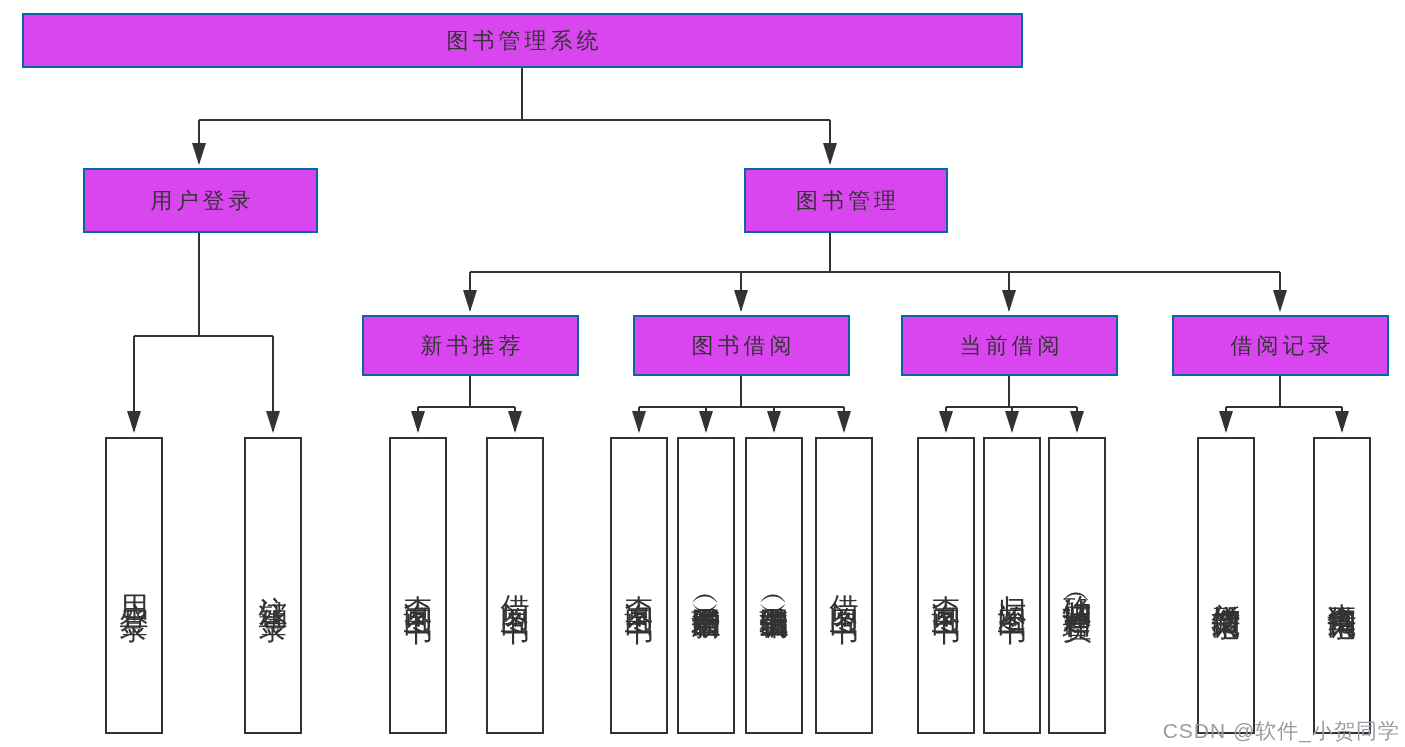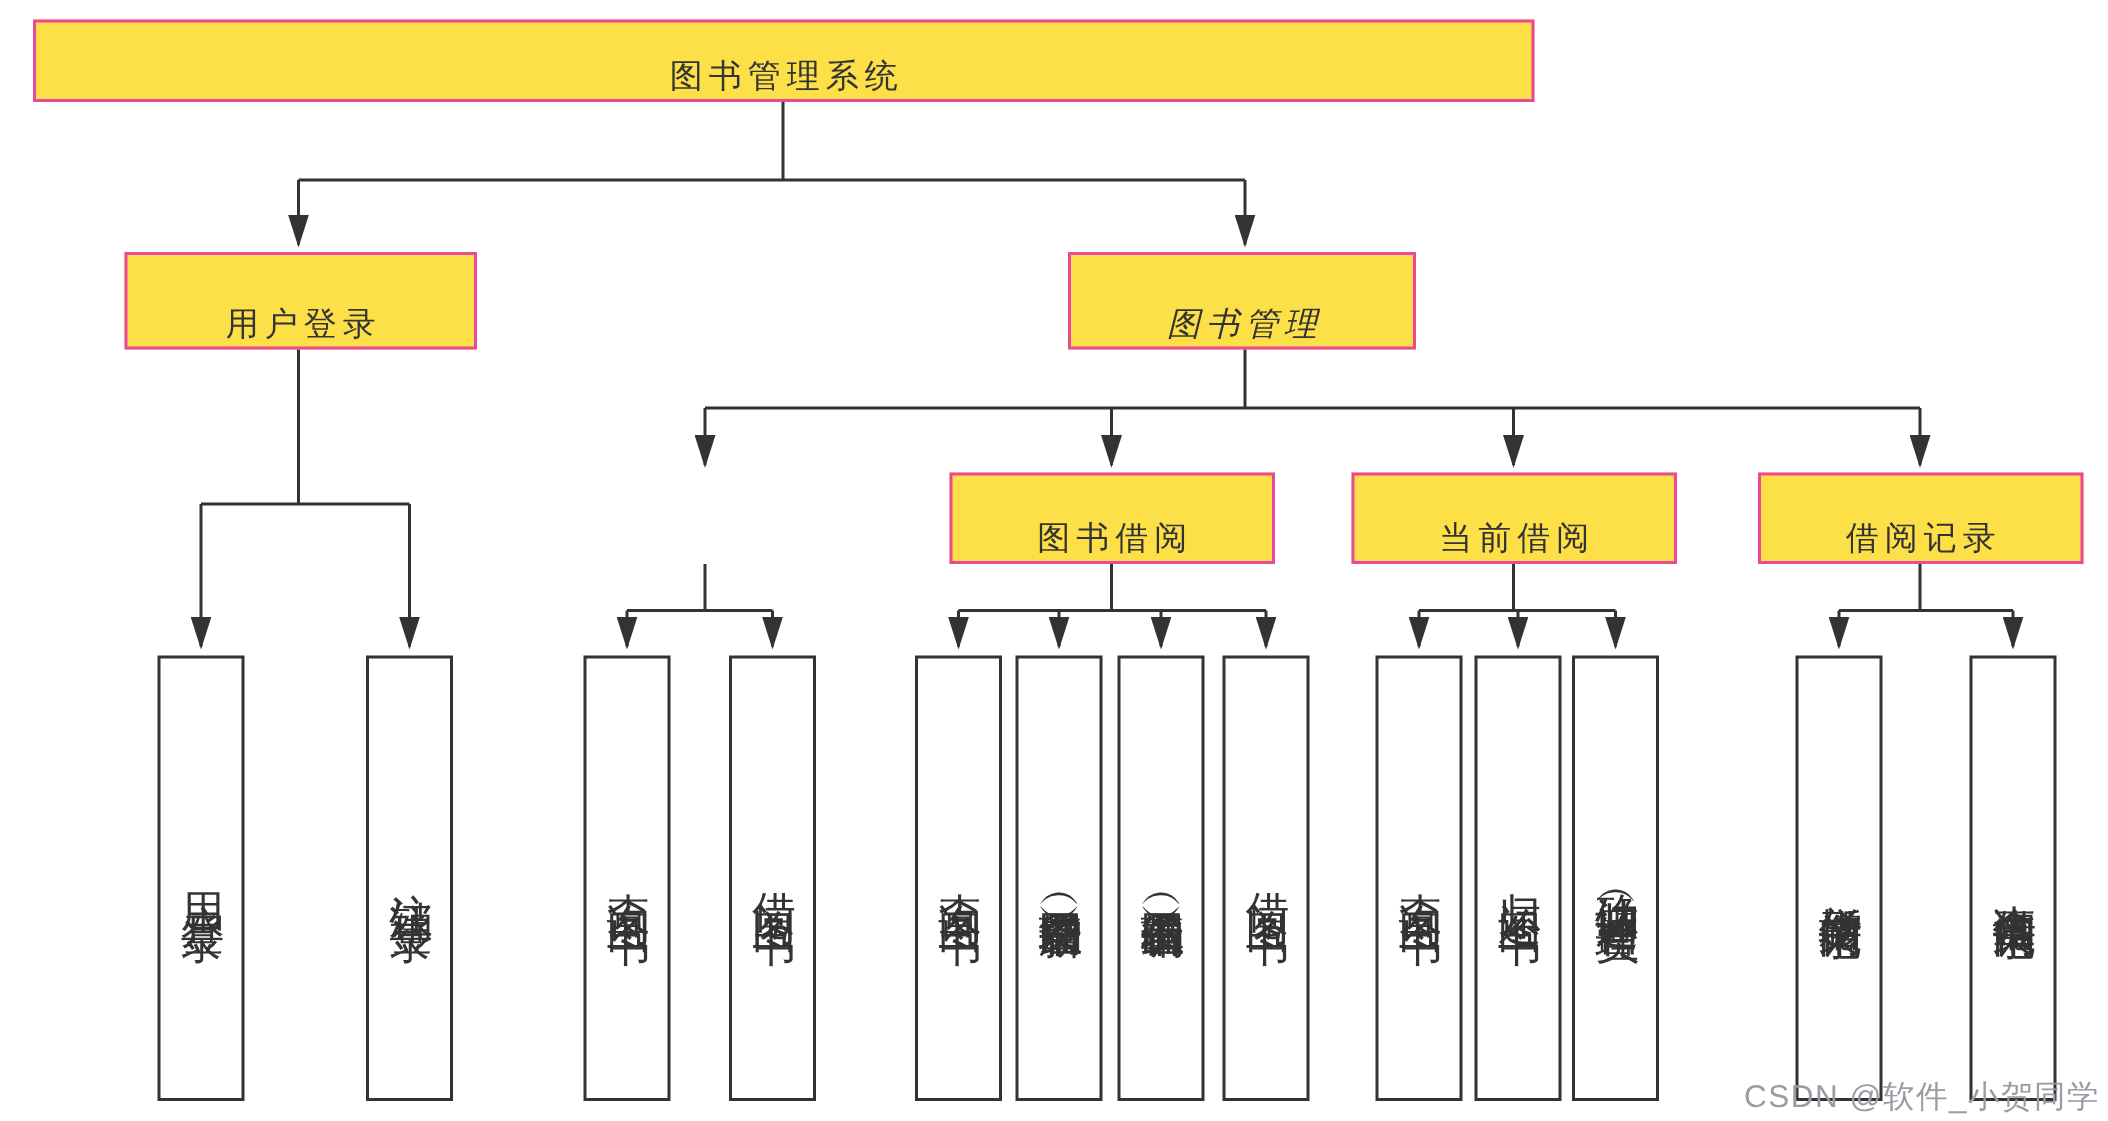--- a/index.html
+++ b/index.html
@@ -16,36 +16,36 @@
 
   .wires {
     position: absolute;
     left: 0; top: 0;
     pointer-events: none;
   }
 
   
   .hnode {
     position: absolute;
-    background: #fde047;
-    border: 2px solid #ec4899;
+    background: #d946ef;
+    border: 2px solid #0369a1;
     display: flex;
-    align-items: flex-end;
+    align-items: center;
     justify-content: center;
     color: #333333;
     font-size: 22px;
     letter-spacing: 4px;
     white-space: nowrap;
     z-index: 2;
   }
   .hnode .hlabel { transform: translateX(2px); }
 
   .node-root  { left: 22px;  top: 13px;  width: 1001px; height: 55px; }
   .node-l2a   { left: 83px;  top: 168px; width: 235px;  height: 65px; }
-  .node-l2b   { left: 712px; top: 168px; width: 232px;  height: 65px; font-style: italic; }
+  .node-l2b   { left: 744px; top: 168px; width: 204px;  height: 65px; }
   .lvl3       { top: 315px;  height: 61px; width: 217px; }
   .node-l3a   { left: 362px; }
   .node-l3b   { left: 633px; }
   .node-l3c   { left: 901px; }
   .node-l3d   { left: 1172px; }
 
   
   .leaf {
     position: absolute;
     top: 437px;
@@ -129,20 +129,23 @@
     <span class="hlabel">图书管理系统</span>
   </div>
 
   <div class="hnode node-l2a">
     <span class="hlabel">用户登录</span>
   </div>
   <div class="hnode node-l2b">
     <span class="hlabel">图书管理</span>
   </div>
 
+  <div class="hnode lvl3 node-l3a">
+    <span class="hlabel">新书推荐</span>
+  </div>
   <div class="hnode lvl3 node-l3c">
     <span class="hlabel">当前借阅</span>
   </div>
   <div class="hnode lvl3 node-l3b">
     <span class="hlabel">图书借阅</span>
   </div>
   <div class="hnode lvl3 node-l3d">
     <span class="hlabel">借阅记录</span>
   </div>
 

